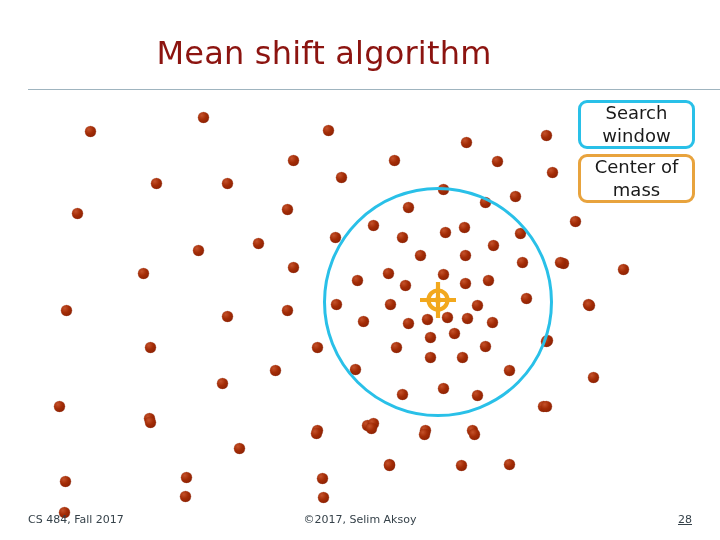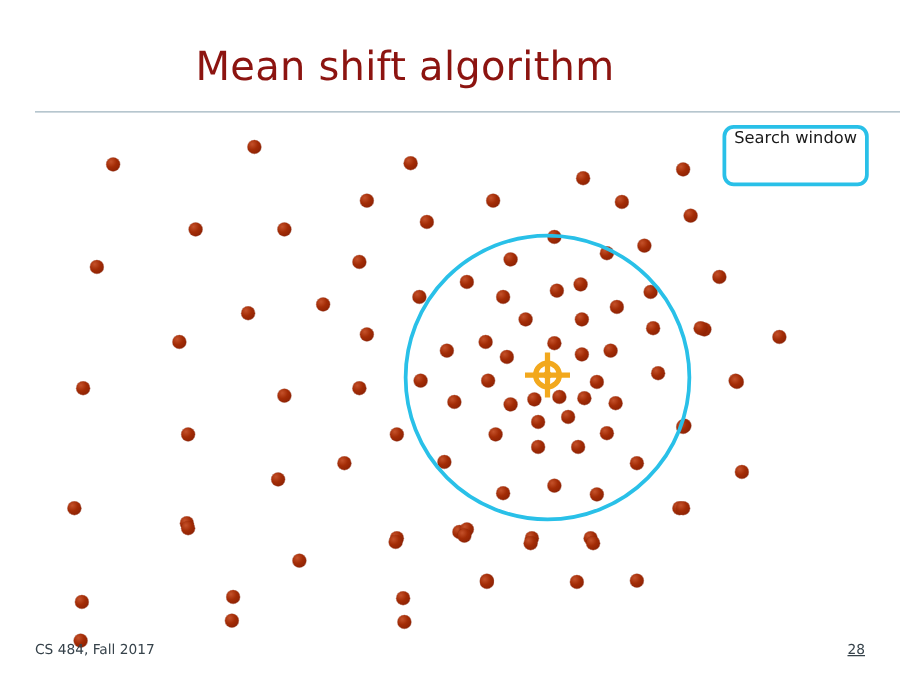--- a/index.html
+++ b/index.html
@@ -66,25 +66,25 @@
     position: absolute;
     width: 40px;
     height: 40px;
   }
   .legend-box {
     position: absolute;
     box-sizing: border-box;
     border-radius: 9px;
     background: #ffffff;
     display: flex;
-    align-items: flex-start;
+    align-items: center;
     justify-content: center;
     text-align: center;
     font-family: "DejaVu Sans", sans-serif;
-    font-size: 13px;
+    font-size: 18px;
     line-height: 1.25;
     color: #1a1a1a;
   }
   #legend-search-window {
     left: 578px;
     top: 100px;
     width: 117px;
     height: 49px;
     border: 3px solid #29c0e8;
   }
@@ -247,19 +247,23 @@
         </g>
         <circle cx="20" cy="20" r="3.2" fill="#f2a81d"></circle>
       </svg>
     </div>
   </div>
 
   <div class="legend-box" id="legend-search-window">
     <span>Search window</span>
   </div>
 
+  <div class="legend-box" id="legend-center-of-mass">
+    <span>Center of mass</span>
+  </div>
 
   <div id="footer">
     <span id="footer-course">CS 484, Fall 2017</span>
+    <span id="footer-copyright">©2017, Selim Aksoy</span>
     <span id="footer-page-number">28</span>
   </div>
 
 </div>
 
 </body></html>

